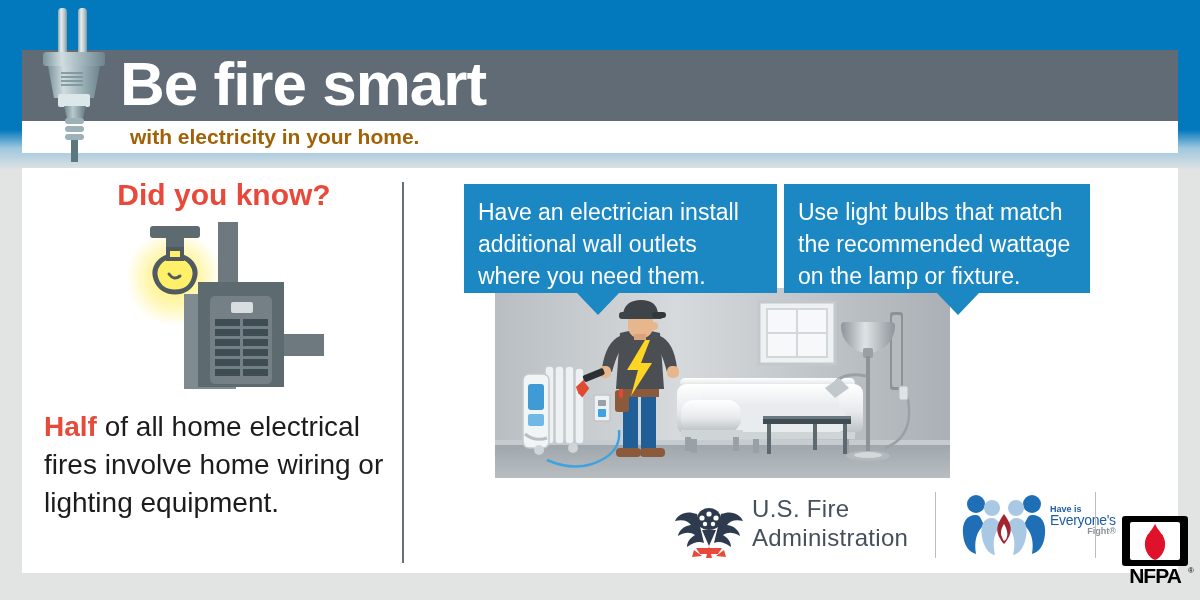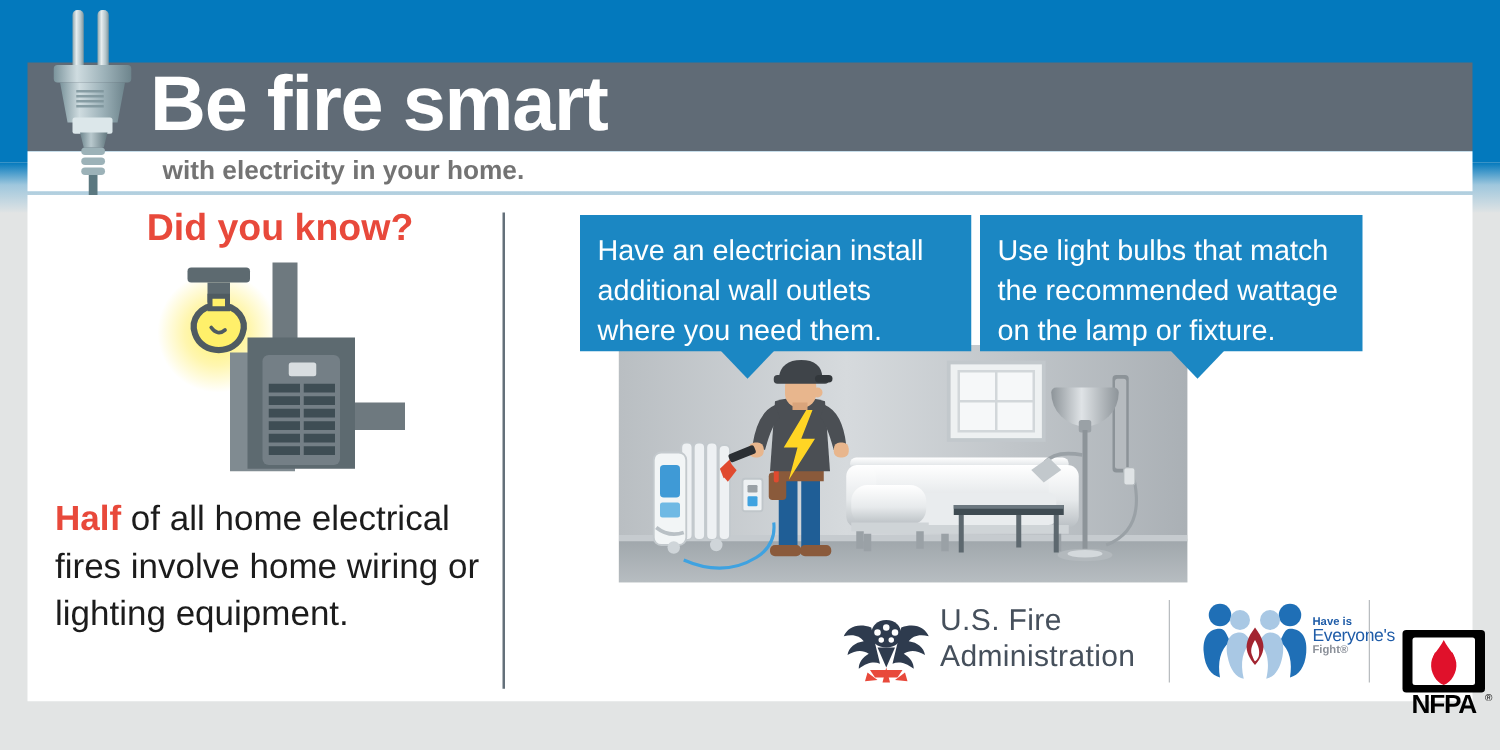--- a/index.html
+++ b/index.html
@@ -29,30 +29,30 @@
     position:absolute;left:22px;top:121px;width:1156px;height:32px;
     background:#ffffff;
   }
   .hdr-title{
     position:absolute;left:120px;top:48px;
     font-size:62px;font-weight:bold;color:#ffffff;
     letter-spacing:-1px;line-height:72px;white-space:nowrap;
   }
   .hdr-sub{
     position:absolute;left:130px;top:122px;
-    font-size:21px;font-weight:bold;color:#737373;
+    font-size:21px;font-weight:bold;color:#a16207;
     line-height:30px;white-space:nowrap;
   }
 
   
   .plug{position:absolute;left:28px;top:2px;width:110px;height:160px;}
 
   
   .card{
-    position:absolute;left:22px;top:156px;width:1156px;height:405px;
+    position:absolute;left:22px;top:168px;width:1156px;height:405px;
     background:#ffffff;
   }
 
   
   .didyouknow{
     position:absolute;left:22px;top:8px;width:360px;
     text-align:center;font-size:30px;font-weight:bold;color:#e8493b;
     line-height:38px;
   }
   .panel-art{position:absolute;left:100px;top:48px;width:210px;height:180px;}
@@ -92,21 +92,21 @@
   
   .logos{position:absolute;left:630px;top:318px;width:530px;height:80px;}
   .logo-div{position:absolute;top:6px;width:1px;height:66px;background:#b9bdc0;}
   .usfa-text{
     position:absolute;left:100px;top:8px;
     font-size:24px;color:#46505c;line-height:29px;letter-spacing:.3px;
   }
   .feef-text{position:absolute;left:398px;top:18px;line-height:11px;color:#1f5ca8;}
   .feef-l1{font-size:9px;font-weight:bold;}
   .feef-l2{font-size:14px;font-weight:normal;letter-spacing:-.3px;}
-  .feef-l3{font-size:9px;font-weight:bold;color:#8b9099;}
+  .feef-l3{font-size:9px;font-weight:bold;color:#8b9099;text-align:right;}
   .nfpa{position:absolute;left:470px;top:2px;width:74px;height:74px;margin-top:28px;}
   .nfpa-box{position:absolute;left:0;top:0;width:66px;height:50px;background:#000;border-radius:3px;}
   .nfpa-inner{position:absolute;left:8px;top:6px;width:50px;height:38px;background:#fff;border-radius:2px;}
   .nfpa-word{
     position:absolute;left:0;top:48px;width:66px;text-align:center;
     font-size:21px;font-weight:bold;color:#000;letter-spacing:-1px;
   }
   .nfpa-reg{position:absolute;left:66px;top:50px;font-size:8px;color:#000;}
 </style>
 </head>

